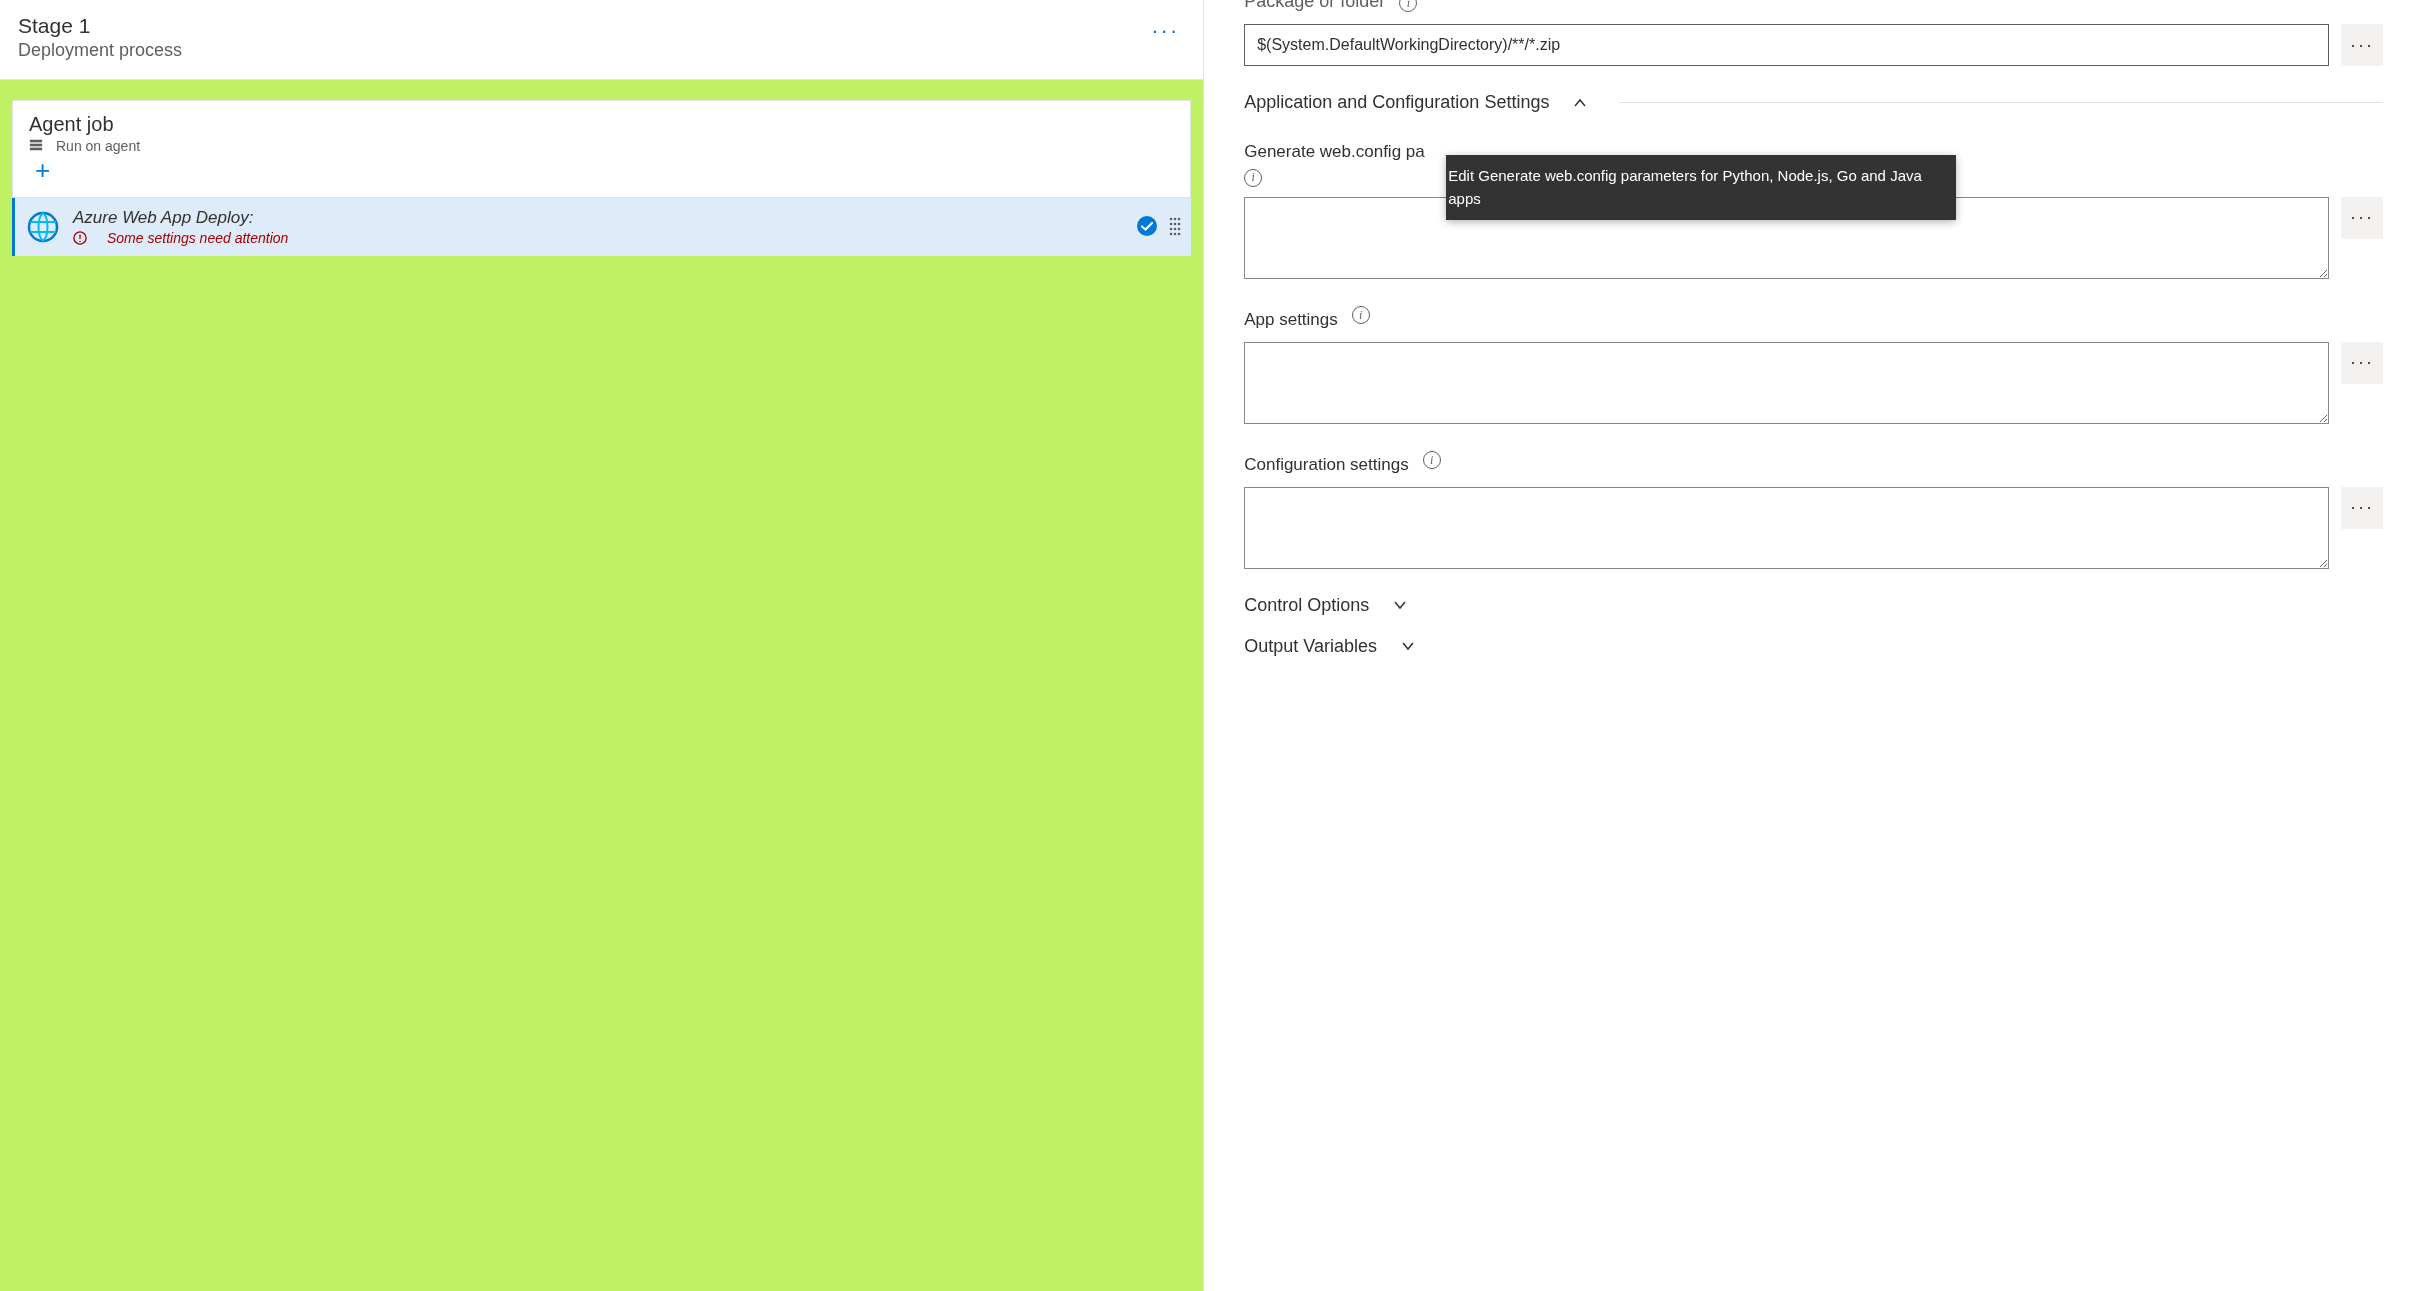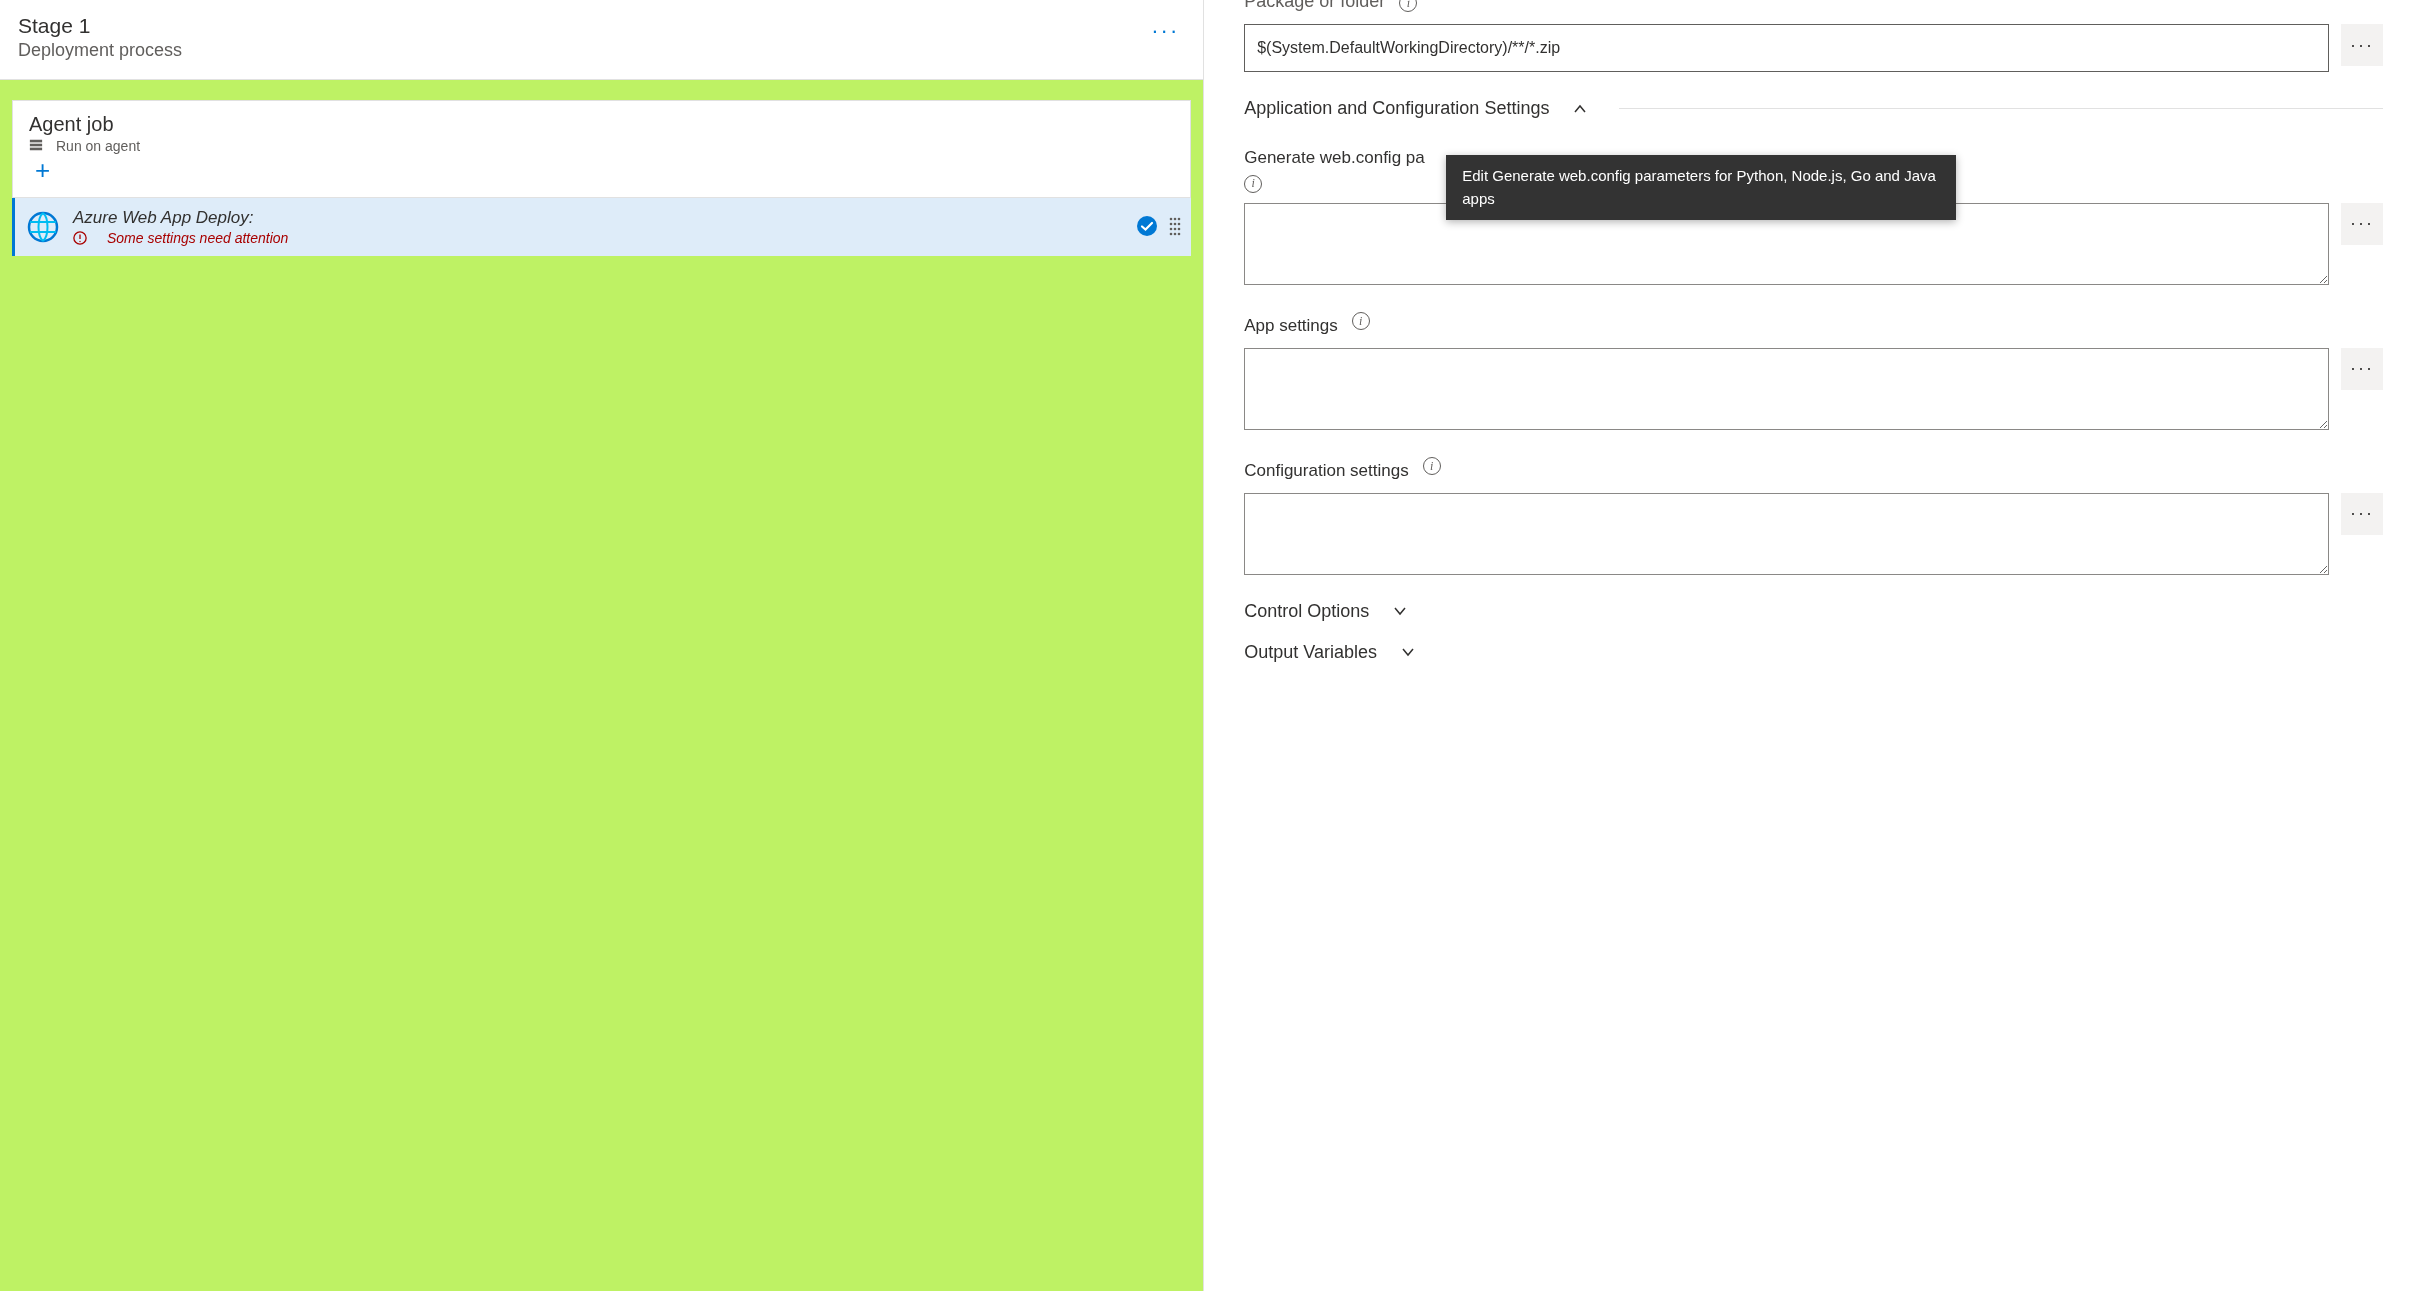--- a/index.html
+++ b/index.html
@@ -163,21 +163,21 @@
   }
 
   .input-row {
     display: flex;
     align-items: flex-start;
     gap: 12px;
   }
 
   input.text-input {
     flex: 1;
-    height: 48px;
+    height: 42px;
     border: 1px solid #605e5c;
     padding: 0 12px;
     font-size: 16px;
     font-family: inherit;
     color: #323130;
     outline: none;
   }
   textarea.multi-input {
     flex: 1;
     min-height: 82px;
@@ -230,21 +230,21 @@
   
   .tooltip {
     position: absolute;
     top: 155px;
     left: 242px;
     right: -26px;
     background: #333333;
     color: #ffffff;
     font-size: 15px;
     line-height: 1.5;
-    padding: 10px 16px;
+    padding: 10px 2px;
     box-shadow: 0 2px 8px rgba(0,0,0,0.3);
     z-index: 10;
     max-width: 510px;
   }
 
   .error-circle {
     width: 14px;
     height: 14px;
     fill: none;
     stroke: #a80000;

